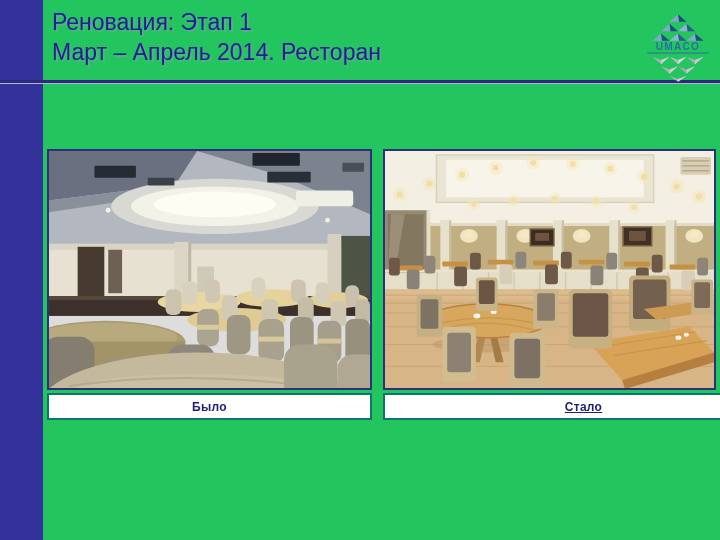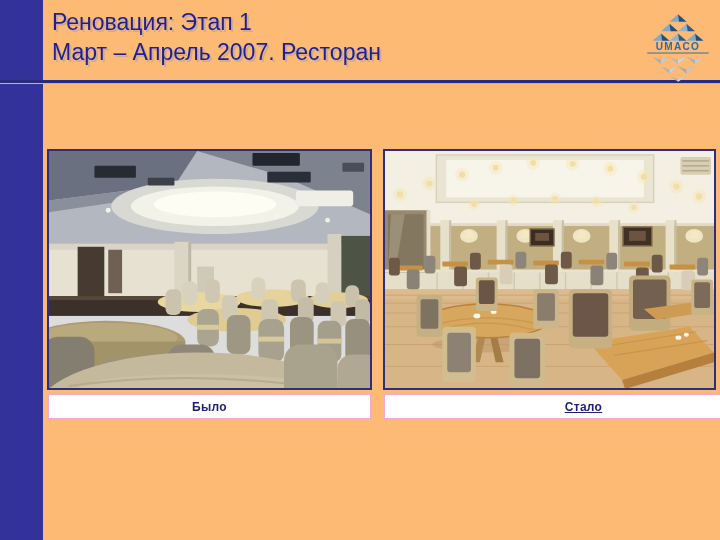--- a/index.html
+++ b/index.html
@@ -1,54 +1,54 @@
 <!DOCTYPE html>
 <html><head>
 <meta charset="utf-8">
 <style>
   html,body{margin:0;padding:0;background:#888;}
   .slide{
-    position:relative;width:720px;height:540px;background:#fdba74;
+    position:relative;width:720px;height:540px;background:#22c55e;
     overflow:hidden;font-family:"Liberation Sans",sans-serif;
   }
   .accent-bar{position:absolute;left:0;top:0;width:43px;height:540px;background:#32329A;}
   .title-block{position:absolute;left:52px;top:7px;width:560px;}
   .title-line{
     font-size:23px;line-height:30px;color:#1F1F93;font-weight:400;
     text-shadow:2px 2px 0 rgba(150,150,185,0.45);white-space:nowrap;
   }
   .title-rule{position:absolute;left:0;top:80px;width:720px;height:3px;background:#2B2B7E;}
   .title-rule-shadow{position:absolute;left:0;top:83px;width:720px;height:1px;background:#B4B4D4;}
   .logo{position:absolute;left:644px;top:10px;width:68px;height:70px;text-align:right;}
   .photo{
     position:absolute;top:149px;height:241px;box-sizing:border-box;
     border:2px solid #2E2E7E;background:#DDD;
   }
   .photo svg{display:block;width:100%;height:100%;}
   .photo-before{left:47px;width:325px;}
   .photo-after{left:383px;width:333px;}
   .caption{
     position:absolute;top:393px;height:27px;box-sizing:border-box;
-    border:2px solid #f9a8d4;background:#FFFFFF;
+    border:2px solid #0f766e;background:#FFFFFF;
     display:flex;align-items:center;justify-content:center;
     font-size:12px;font-weight:bold;color:#1F1F7A;letter-spacing:0.3px;
   }
   .caption-before{left:47px;width:325px;}
   .caption-after{left:383px;width:401px;text-decoration:underline;}
 </style>
 </head>
 <body>
 
 <div class="slide">
 
   <div class="accent-bar"></div>
 
   <div class="title-block">
     <div class="title-line">Реновация: Этап 1</div>
-    <div class="title-line">Март – Апрель 2007. Ресторан</div>
+    <div class="title-line">Март – Апрель 2014. Ресторан</div>
   </div>
 
   <div class="title-rule"></div>
   <div class="title-rule-shadow"></div>
 
   <div class="logo">
     <svg viewBox="0 0 64 68">
 
       <g>
 

